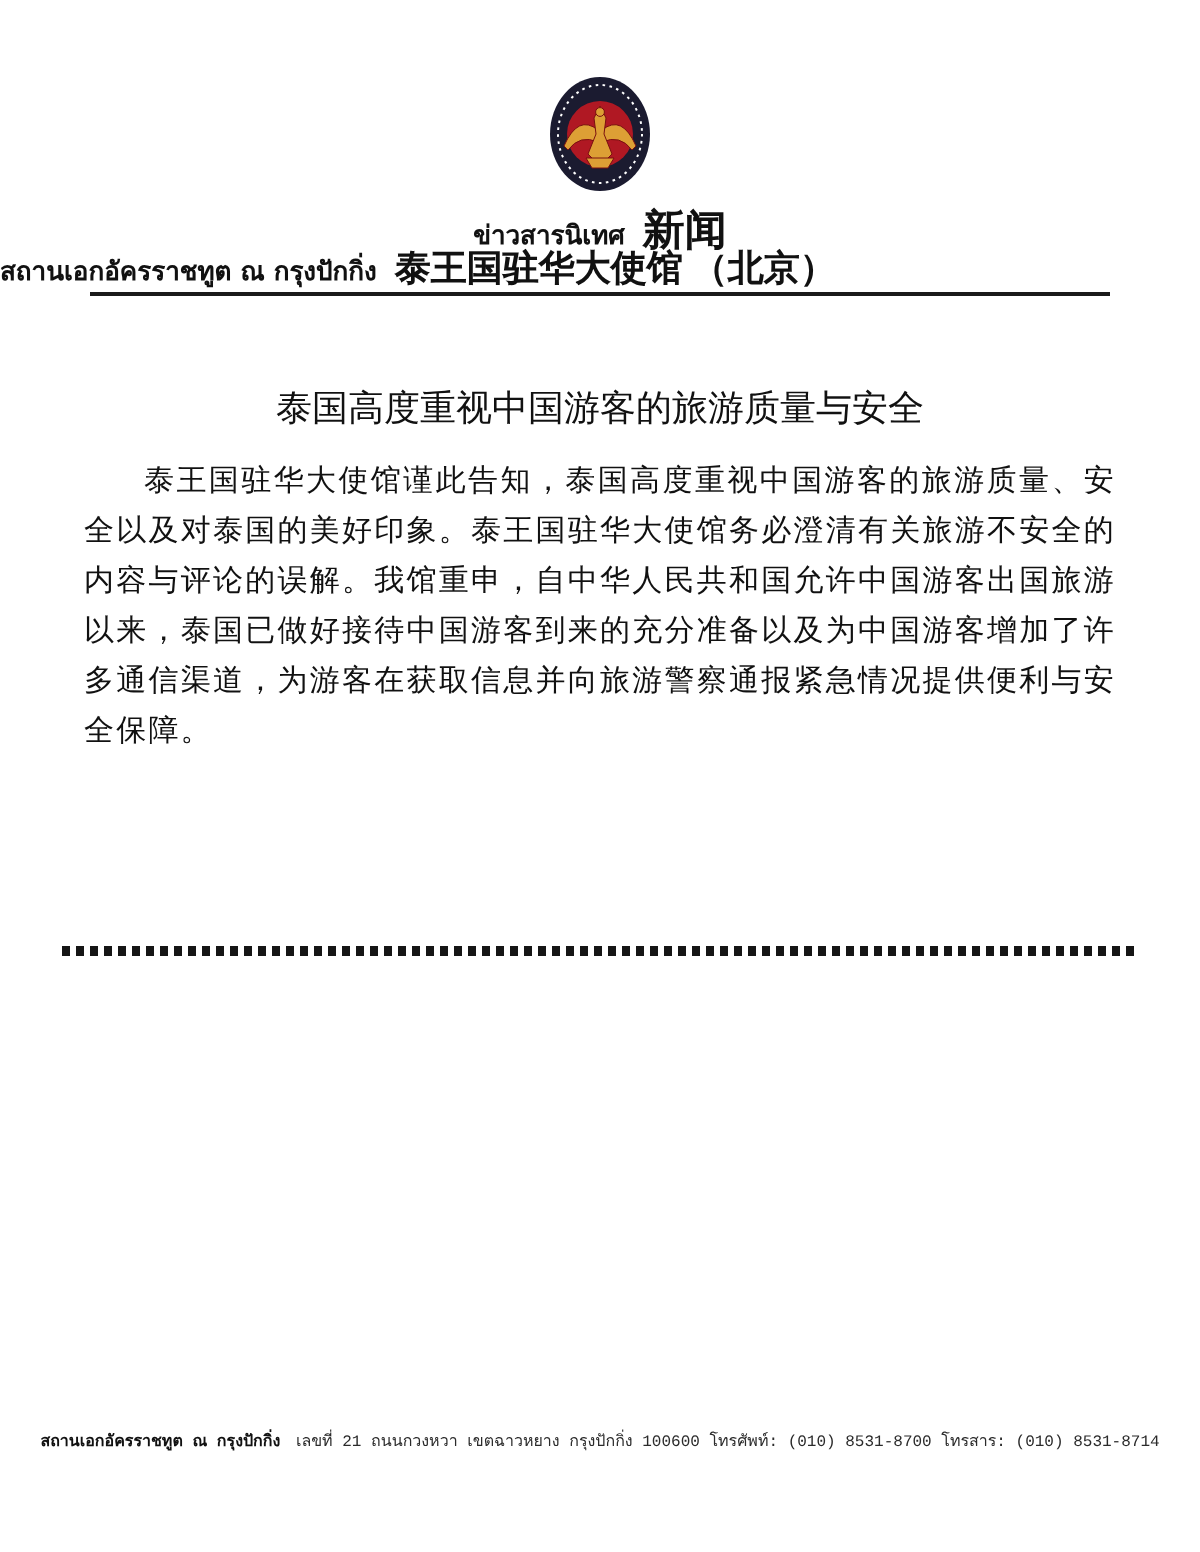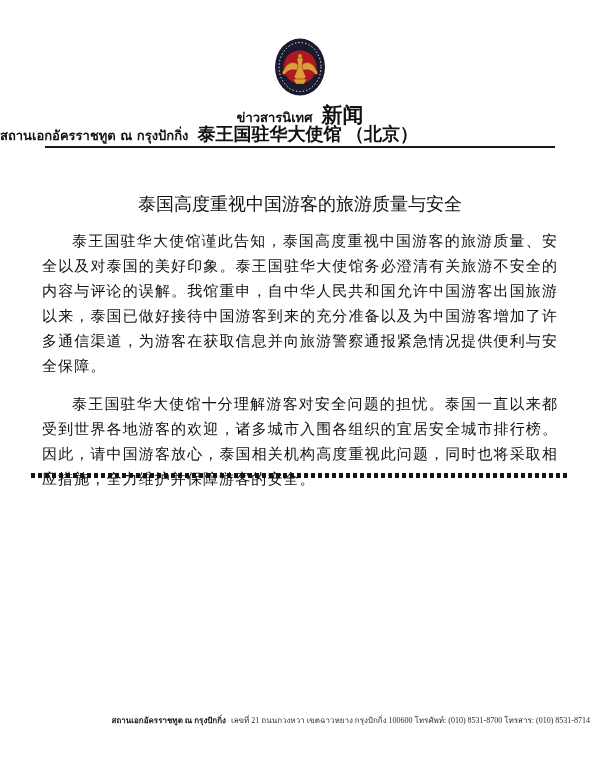--- a/index.html
+++ b/index.html
@@ -93,22 +93,22 @@
     right: 31px;
     height: 5px;
     background: repeating-linear-gradient(90deg, #151515 0px, #151515 4px, transparent 4px, transparent 7px);
   }
   
   .footer-thai {
     position: absolute;
     top: 714px;
     left: 10px;
     right: 10px;
-    text-align: right;
-    font-family: Liberation Serif, serif;
+    text-align: center;
+    font-family: Liberation Mono, monospace;
     font-size: 8px;
     color: #2b2b2b;
     white-space: nowrap;
   }
   .footer-thai .bold { font-weight: bold; color: #111; }
   .footer-thai .rest { margin-left: 3px; }
   .footer-cn {
     position: absolute;
     top: 733px;
     left: 10px;
@@ -147,21 +147,20 @@
   <div class="hdr-line2">
     <span class="thai">สถานเอกอัครราชทูต ณ กรุงปักกิ่ง</span>
     <span class="cn">泰王国驻华大使馆 （北京）</span>
   </div>
   <div class="hdr-rule"></div>
 
   <div class="doc-title">泰国高度重视中国游客的旅游质量与安全</div>
 
   <div class="content">
     <p>泰王国驻华大使馆谨此告知，泰国高度重视中国游客的旅游质量、安全以及对泰国的美好印象。泰王国驻华大使馆务必澄清有关旅游不安全的内容与评论的误解。我馆重申，自中华人民共和国允许中国游客出国旅游以来，泰国已做好接待中国游客到来的充分准备以及为中国游客增加了许多通信渠道，为游客在获取信息并向旅游警察通报紧急情况提供便利与安全保障。</p>
-    <p>泰王国驻华大使馆十分理解游客对安全问题的担忧。泰国一直以来都受到世界各地游客的欢迎，诸多城市入围各组织的宜居安全城市排行榜。因此，请中国游客放心，泰国相关机构高度重视此问题，同时也将采取相应措施，全力维护并保障游客的安全。</p>
   </div>
 
   <div class="dotted-rule"></div>
 
   <div class="footer-thai">
     <span class="bold">สถานเอกอัครราชทูต ณ กรุงปักกิ่ง</span>
     <span class="rest">เลขที่ 21 ถนนกวงหวา เขตฉาวหยาง กรุงปักกิ่ง 100600 โทรศัพท์: (010) 8531-8700 โทรสาร: (010) 8531-8714</span>
   </div>
 
 </div>

